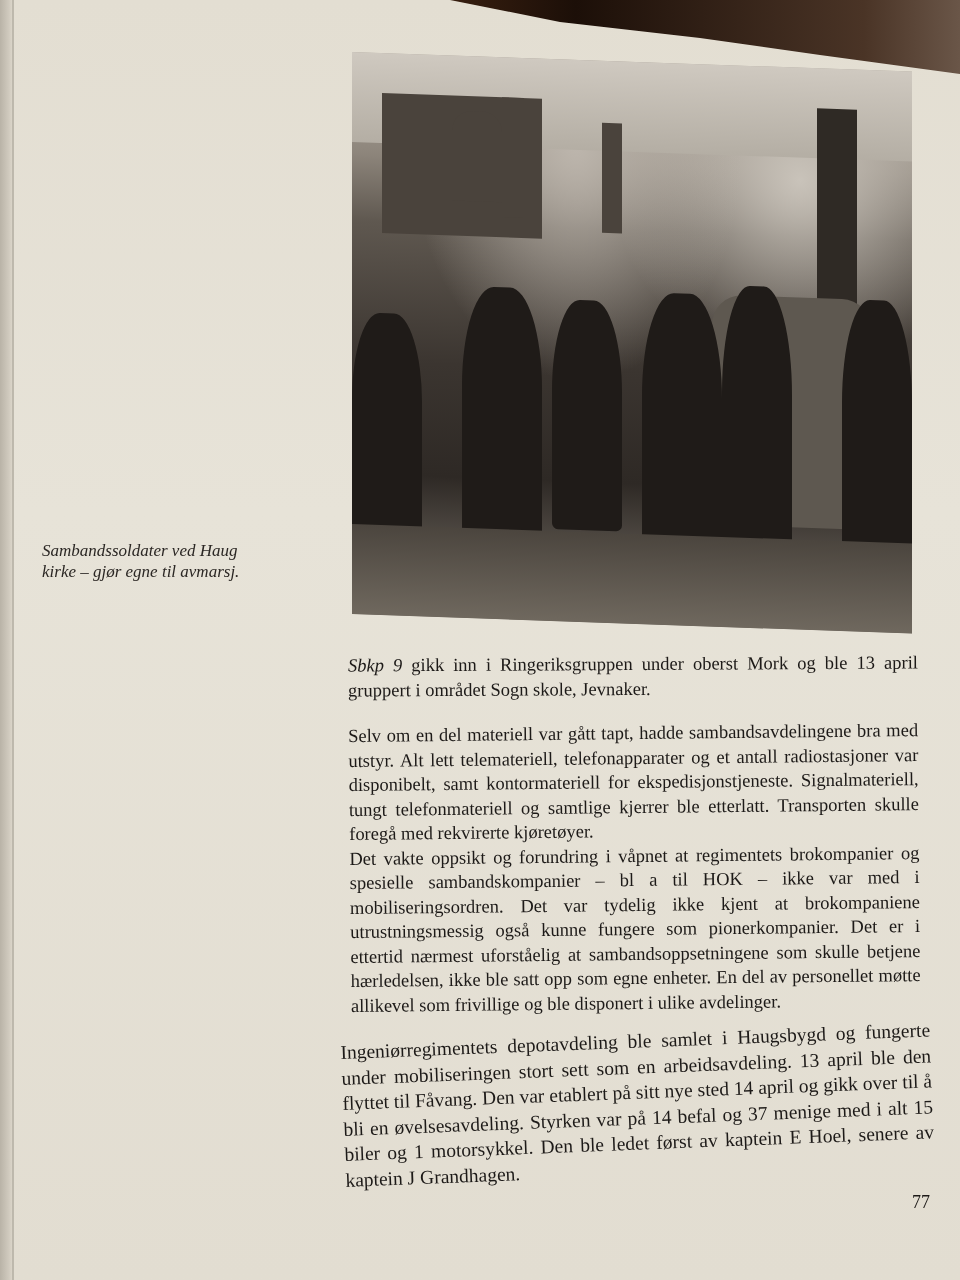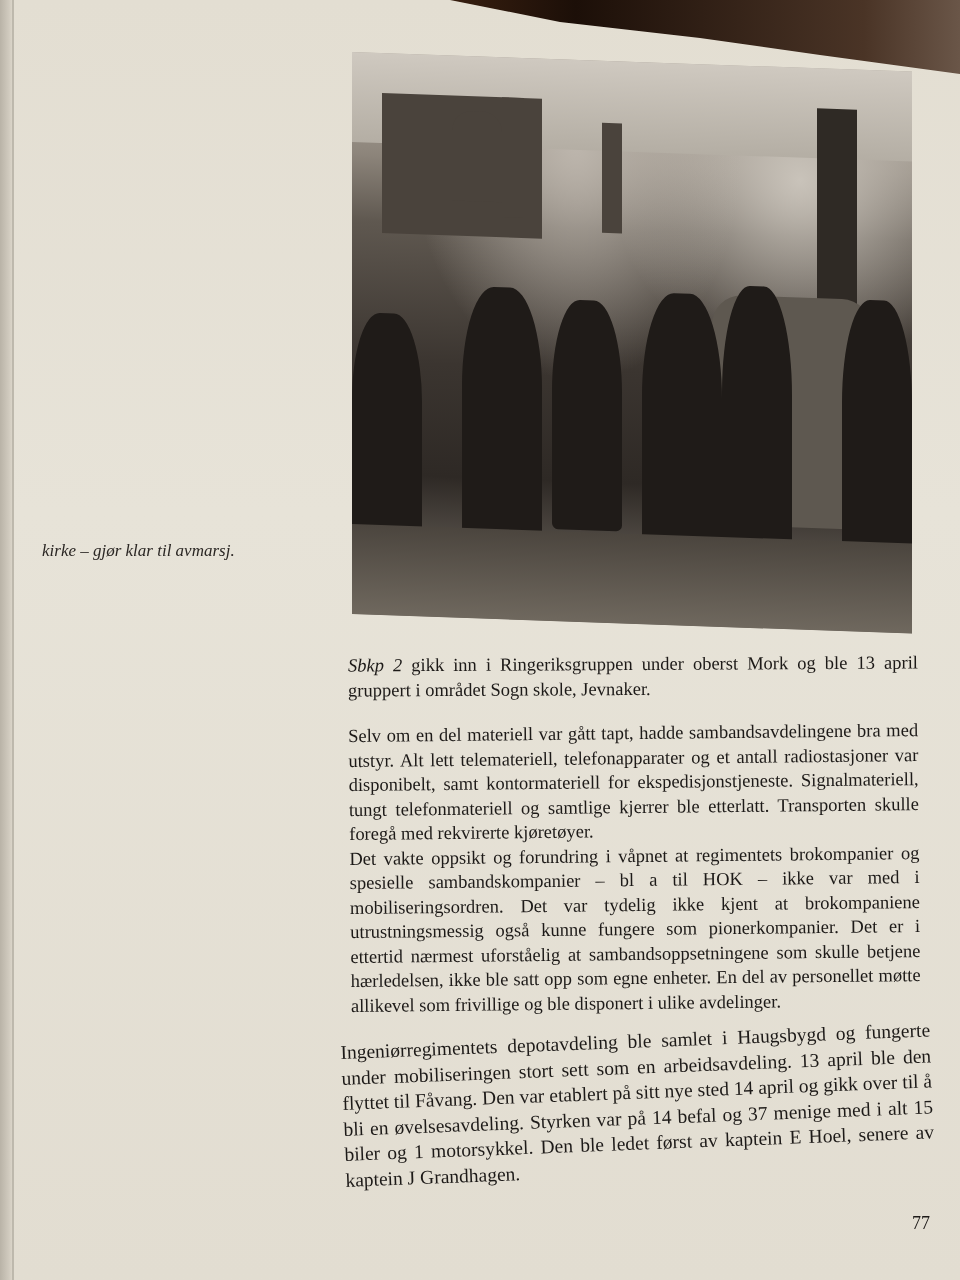--- a/index.html
+++ b/index.html
@@ -48,21 +48,21 @@
     .body-text {
       position: absolute; left: 348px; width: 570px;
       font-size: 18.5px; line-height: 24.5px; color: #1d1a18;
     }
     .p1 { top: 652px; transform: rotate(-0.3deg); }
     .p2 { top: 724px; transform: rotate(-0.6deg); transform-origin: left top; }
     .p3 { top: 1040px; left: 340px; width: 590px; transform: rotate(-2.2deg); transform-origin: left top; font-size: 19.5px; line-height: 25.5px; }
     .body-text p { margin: 0; text-align: justify; }
     .em { font-style: italic; }
     .page-number {
-      position: absolute; left: 912px; top: 1192px; font-size: 18px; color: #1d1a18; margin-top: 21px;
+      position: absolute; left: 912px; top: 1192px; font-size: 18px; color: #1d1a18;
     }
   </style>
 </head>
 <body>
 
 <div class="bg-top"></div>
 
 <div class="page">
   <div class="gutter"></div>
   <div class="gutter-line"></div>
@@ -78,25 +78,26 @@
     <div class="fig" style="left:0px;top:260px;width:70px;height:220px;"></div>
     <div class="fig" style="left:110px;top:230px;width:80px;height:250px;"></div>
     <div class="fig" style="left:200px;top:240px;width:70px;height:230px;"></div>
     <div class="fig" style="left:290px;top:230px;width:80px;height:260px;"></div>
     <div class="fig" style="left:370px;top:220px;width:70px;height:270px;"></div>
     <div class="fig" style="left:490px;top:230px;width:70px;height:260px;"></div>
     <div class="ground"></div>
   </div>
 
   <div class="caption">
-    <div>kirke – gjør klar til avmarsj.</div>
+    <div>Sambandssoldater ved Haug</div>
+    <div>kirke – gjør egne til avmarsj.</div>
   </div>
 
   <div class="body-text p1">
-    <p><span class="em">Sbkp 2</span><span> gikk inn i Ringeriksgruppen under oberst Mork og ble 13 april gruppert i området Sogn skole, Jevnaker.</span></p>
+    <p><span class="em">Sbkp 9</span><span> gikk inn i Ringeriksgruppen under oberst Mork og ble 13 april gruppert i området Sogn skole, Jevnaker.</span></p>
   </div>
 
   <div class="body-text p2">
     <p>Selv om en del materiell var gått tapt, hadde sambandsavdelingene bra med utstyr. Alt lett telemateriell, telefonapparater og et antall radiostasjoner var disponibelt, samt kontormateriell for ekspedisjonstjeneste. Signalmateriell, tungt telefonmateriell og samtlige kjerrer ble etterlatt. Transporten skulle foregå med rekvirerte kjøretøyer.</p>
     <p>Det vakte oppsikt og forundring i våpnet at regimentets brokompanier og spesielle sambandskompanier – bl a til HOK – ikke var med i mobiliseringsordren. Det var tydelig ikke kjent at brokompaniene utrustningsmessig også kunne fungere som pionerkompanier. Det er i ettertid nærmest uforståelig at sambandsoppsetningene som skulle betjene hærledelsen, ikke ble satt opp som egne enheter. En del av personellet møtte allikevel som frivillige og ble disponert i ulike avdelinger.</p>
   </div>
 
   <div class="body-text p3">
     <p>Ingeniørregimentets depotavdeling ble samlet i Haugsbygd og fungerte under mobiliseringen stort sett som en arbeidsavdeling. 13 april ble den flyttet til Fåvang. Den var etablert på sitt nye sted 14 april og gikk over til å bli en øvelsesavdeling. Styrken var på 14 befal og 37 menige med i alt 15 biler og 1 motorsykkel. Den ble ledet først av kaptein E Hoel, senere av kaptein J Grandhagen.</p>
   </div>

